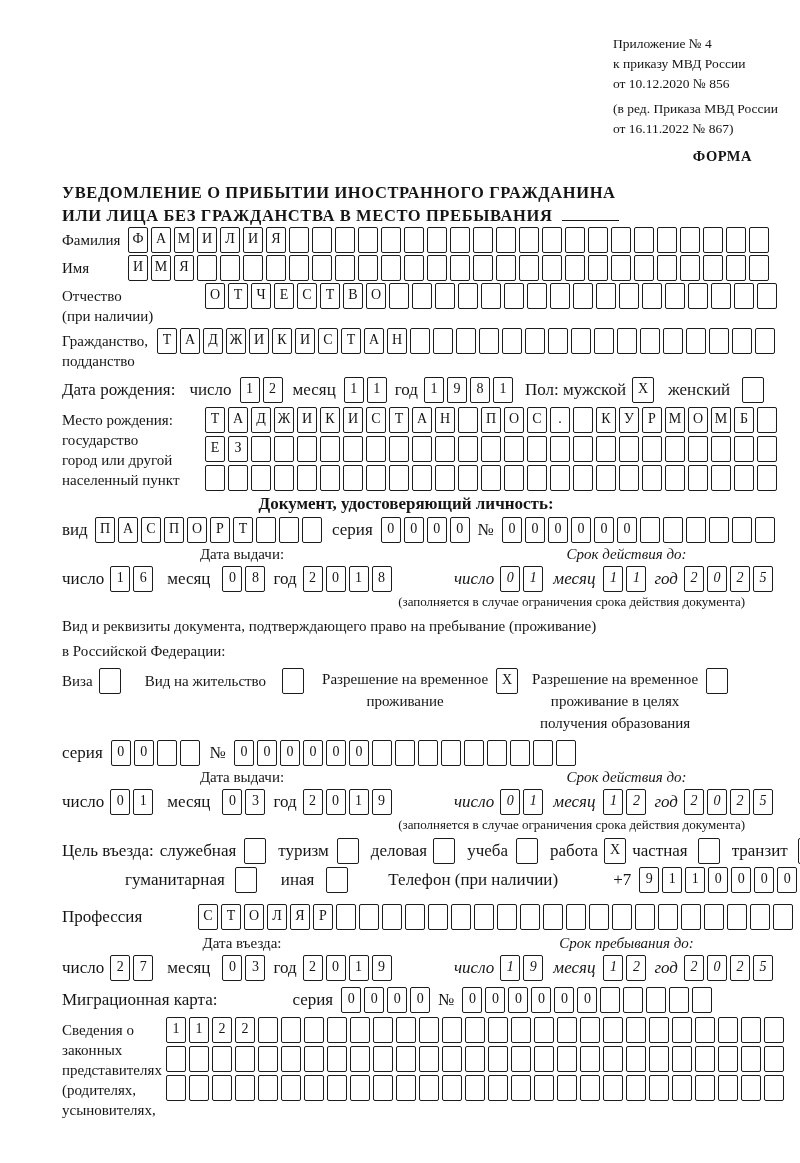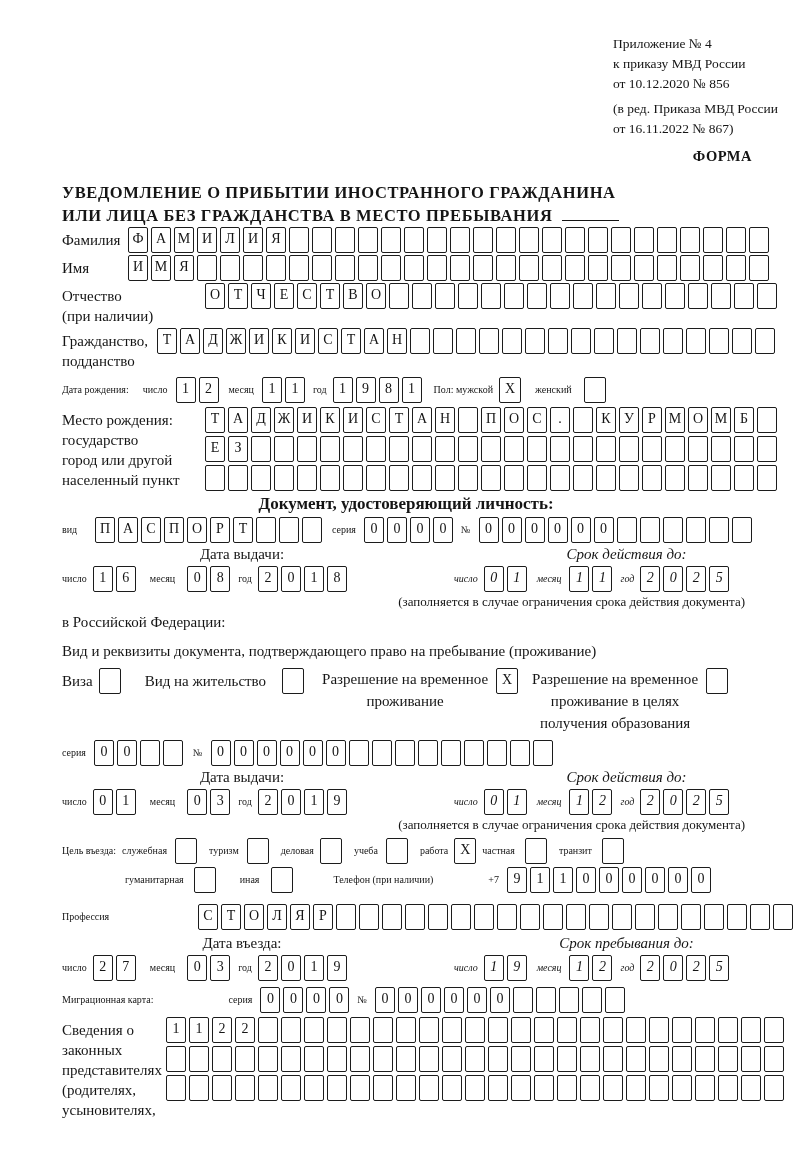--- a/index.html
+++ b/index.html
@@ -17,21 +17,21 @@
 
   .row{display:flex;align-items:flex-start;margin-bottom:2px;}
   .lbl{font-size:15px;line-height:20px;padding-top:3px;flex:none;}
   .cells{display:flex;gap:3px;flex:none;}
   .cell{box-sizing:border-box;flex:none;width:20px;height:26px;border:1.8px solid #1c1c1c;border-radius:2px;background:#fff;text-align:center;font-size:14px;line-height:22px;}
   .cbx .cell{width:22px;}
   .stack{display:flex;flex-direction:column;gap:3px;}
 
   .w66{width:66px;} .w95{width:95px;} .w143{width:143px;} .w136{width:136px;} .w104{width:104px;} .w33{width:33px;}
 
-  .inline-lbl{font-size:10px;line-height:26px;flex:none;}
+  .inline-lbl{font-size:17px;line-height:26px;flex:none;}
   .gap6{margin-left:6px;} .gap8{margin-left:8px;} .gap10{margin-left:10px;} .gap12{margin-left:12px;} .gap14{margin-left:14px;} .gap18{margin-left:18px;} .gap24{margin-left:24px;} .gap40{margin-left:40px;} .gap55{margin-left:55px;} .gap75{margin-left:75px;}
 
   .doc-heading{font-weight:bold;font-size:17px;text-align:center;margin:3px 40px 3px 0;}
 
   .dates-band{display:flex;margin-top:2px;}
   .date-col{flex:none;}
   .dc1{width:360px;} .dc2{width:345px;margin-left:32px;font-style:italic;}
   .date-cap{font-size:15px;line-height:19px;text-align:center;}
   .date-row{display:flex;align-items:flex-start;margin-top:2px;}
   .note{font-size:13px;text-align:right;padding-right:45px;margin-top:2px;line-height:16px;}
@@ -406,22 +406,22 @@
             <span class="cell">2</span>
             <span class="cell">0</span>
             <span class="cell">2</span>
             <span class="cell">5</span>
           </span>
       </div>
     </div>
   </div>
   <div class="note">(заполняется в случае ограничения срока действия документа)</div>
 
+  <div class="intro" style="margin-top:4px;">Вид и реквизиты документа, подтверждающего право на пребывание (проживание)</div>
   <div class="intro">в Российской Федерации:</div>
-  <div class="intro" style="margin-top:4px;">Вид и реквизиты документа, подтверждающего право на пребывание (проживание)</div>
 
   <div class="permit-band">
     <div class="opt">
       <span class="txt">Виза</span>
       <span class="cells cbx">
           <span class="cell"></span>
         </span>
     </div>
     <div class="opt gap24">
       <span class="txt">Вид на жительство</span>

